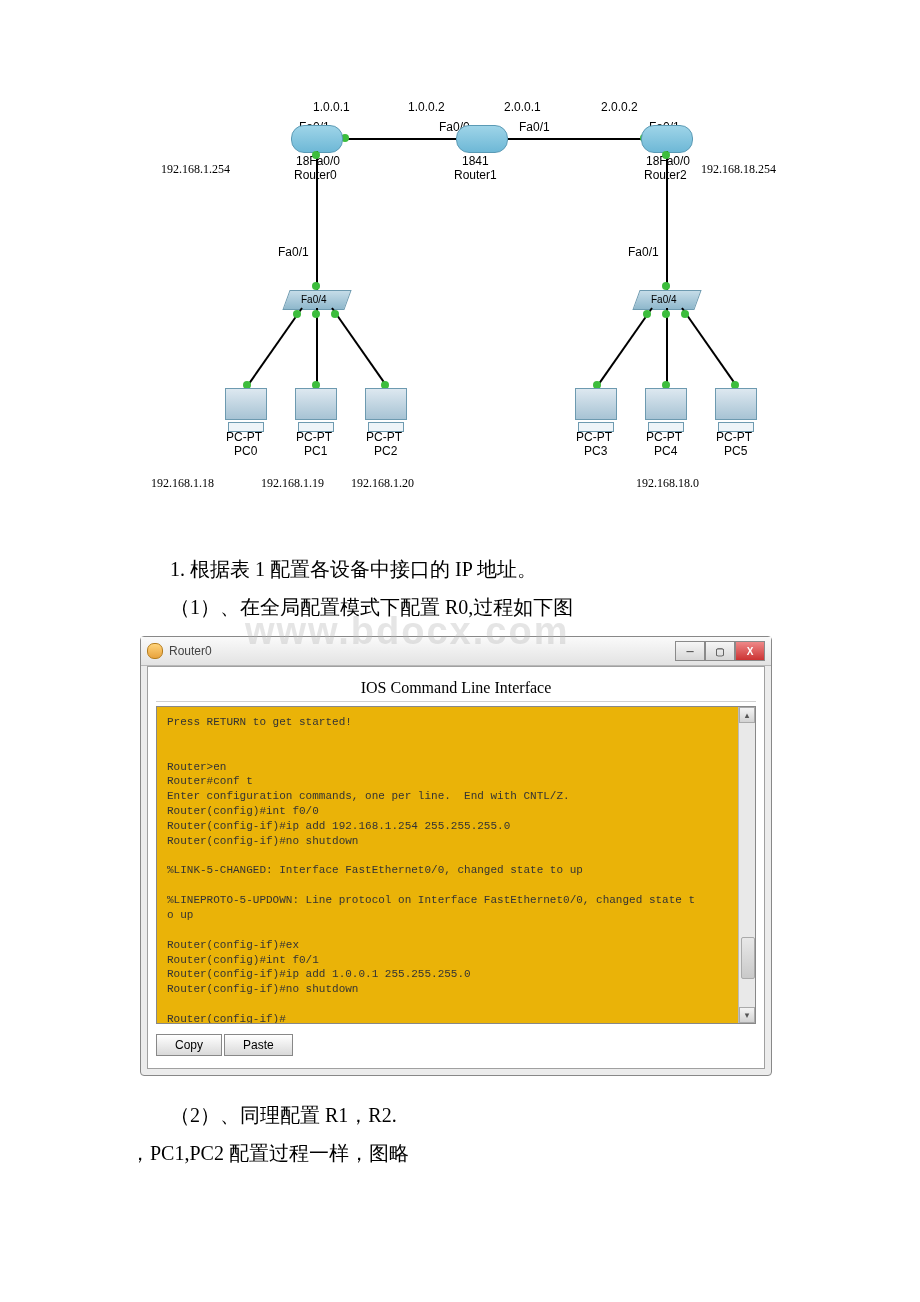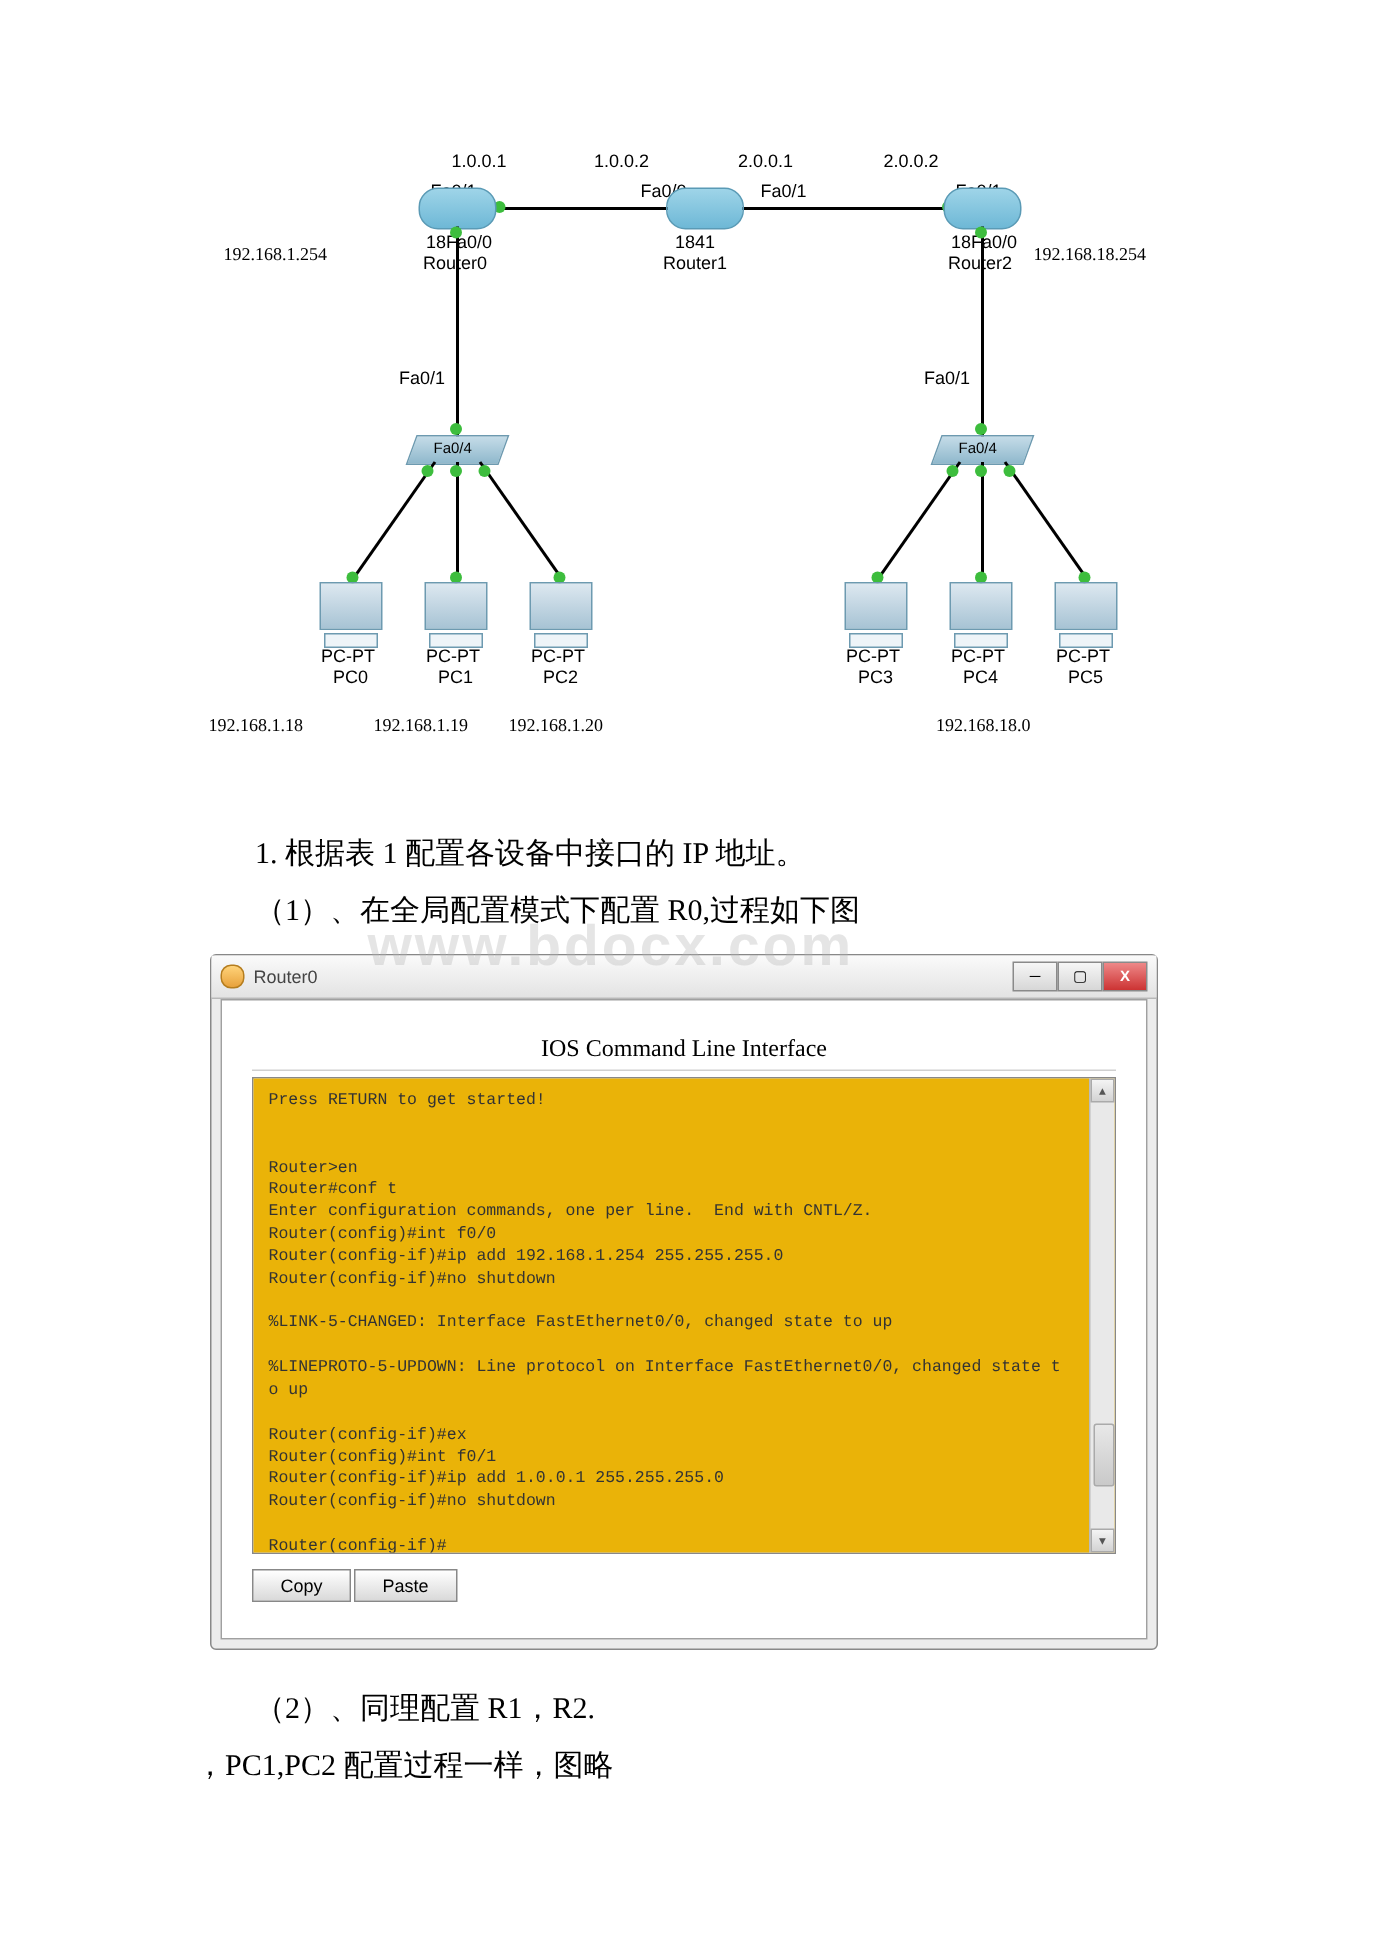--- a/index.html
+++ b/index.html
@@ -1,17 +1,17 @@
 <!DOCTYPE html>
 <html><head>
 <meta charset="utf-8">
 <style>
 body { margin:0; background:#fff; font-family:"Microsoft YaHei","SimSun",serif; color:#000; width:920px; }
 .page { padding:40px 130px 60px 130px; }
-.topology { position:relative; width:660px; height:430px; margin:60px 0 20px 4px; font-family:Arial,sans-serif;text-align:right; }
+.topology { position:relative; width:660px; height:430px; margin:60px 0 20px 16px; font-family:Arial,sans-serif;text-align:right; }
 .lbl { position:absolute; font-size:12px; white-space:nowrap; }
 .router { position:absolute; width:50px; height:26px; }
 .router-body { width:50px; height:26px; background:linear-gradient(#9ed4e8,#6eb8d6); border-radius:13px; border:1px solid #5a9ab5; }
 .switch { position:absolute; width:60px; height:28px; }
 .switch-body { width:60px; height:18px; background:linear-gradient(#c5dce8,#8fb8cc); border:1px solid #6d9ab0; transform:skewX(-20deg); }
 .pc { position:absolute; width:50px; }
 .monitor { width:40px; height:30px; background:linear-gradient(#dde8f0,#a7c3d4); border:1px solid #6d9ab0; margin:0 auto; }
 .pc-base { width:34px; height:8px; background:#eef4f8; border:1px solid #6d9ab0; margin:2px auto 0; }
 .line { position:absolute; background:#000; }
 .hline { height:2px; } .vline { width:2px; }
@@ -23,21 +23,21 @@
 .window { width:630px; margin:10px 0 20px 10px; border:1px solid #888; background:#ececec; font-family:Arial,sans-serif; font-size:12px; border-radius:4px; }
 .titlebar { display:flex; align-items:center; padding:4px 6px; background:linear-gradient(#fafafa,#e3e3e3); border-bottom:1px solid #b8b8b8; }
 .titlebar .router-icon { width:14px; height:14px; background:linear-gradient(#ffd37a,#e8a23c); border-radius:7px; border:1px solid #b57d1e; margin-right:6px; }
 .titlebar .title { flex:1; font-size:12px; color:#444; }
 .win-btns { display:flex; gap:0; }
 .win-btn { width:28px; height:18px; border:1px solid #8a8a8a; background:linear-gradient(#f6f6f6,#d7d7d7); display:flex; align-items:center; justify-content:center; font-size:10px; }
 .win-btn.close { background:linear-gradient(#e88,#c33); color:#fff; font-weight:bold; }
 .tabs { display:flex; padding:4px 6px 0 6px; background:#e8e8e8; gap:0; }
 .tab { padding:4px 14px; border:1px solid #a0a0a0; border-bottom:none; background:linear-gradient(#fff,#e7e7e7); font-size:12px; margin-right:-1px; cursor:pointer; }
 .tab.active { background:#fff; font-weight:normal; position:relative; z-index:2; }
-.tabpanel { background:#fff; border:1px solid #a0a0a0; margin:0 6px 6px 6px; padding:20px; }
+.tabpanel { background:#fff; border:1px solid #a0a0a0; margin:0 6px 6px 6px; padding:8px; }
 .cli-title { text-align:center; font-size:16px; padding:4px 0; border-bottom:1px solid #d0d0d0; font-family:"Times New Roman",serif; }
 .cli-wrap { position:relative; border:1px solid #888; margin:4px 0; }
 .cli { background:#eab308; color:#333; font-family:Liberation Mono, monospace; font-size:11px; line-height:1.35; padding:8px 10px; height:300px; overflow:hidden; white-space:pre; }
 .scroll { position:absolute; right:0; top:0; bottom:0; width:16px; background:#e9e9e9; border-left:1px solid #bbb; }
 .scroll-up,.scroll-dn { position:absolute; left:0; width:16px; height:16px; background:linear-gradient(#f4f4f4,#d3d3d3); border:1px solid #aaa; box-sizing:border-box; font-size:9px; text-align:center; line-height:14px; color:#555; }
 .scroll-up { top:0; } .scroll-dn { bottom:0; }
 .scroll-thumb { position:absolute; left:2px; width:12px; top:230px; height:40px; background:linear-gradient(#e8e8e8,#c9c9c9); border:1px solid #aaa; border-radius:2px; }
 .btnrow { display:flex; gap:2px; padding:6px 4px 4px 0; }
 .wbtn { padding:3px 18px; border:1px solid #888; background:linear-gradient(#fff,#d9d9d9); font-size:12px; cursor:pointer; }
 </style>

